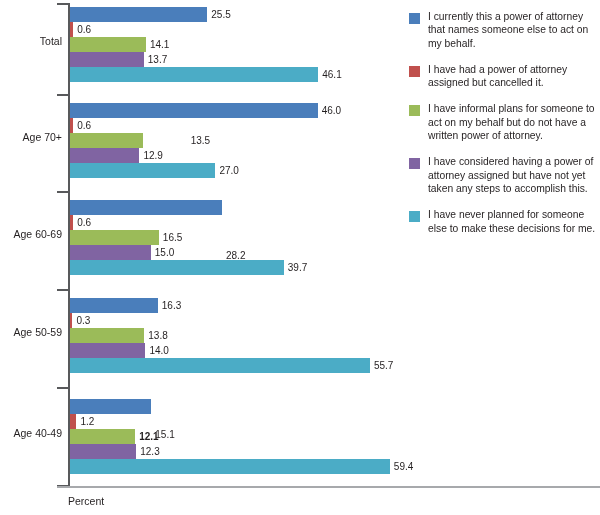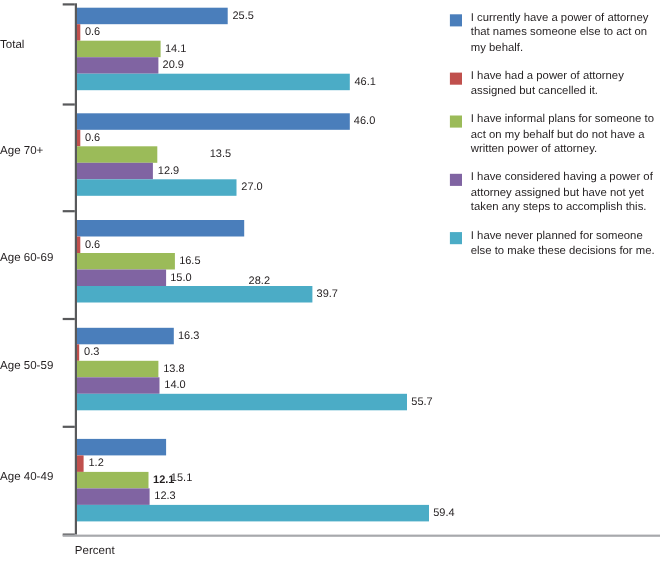--- a/index.html
+++ b/index.html
@@ -62,22 +62,22 @@
   
   .group {
     position: absolute;
     left: 0;
     width: 400px;
     height: 82px;
   }
   .group-label {
     position: absolute;
     left: 0;
-    width: 70px;
-    text-align: left;
+    width: 62px;
+    text-align: right;
     top: 31px;
     font-size: 10.5px;
     line-height: 12px;
     color: #231f20;
     white-space: nowrap;
   }
   .bars {
     position: absolute;
     left: 70px;
     top: 3px;
@@ -167,21 +167,21 @@
             <div class="bar-row">
               <div class="bar" title="I have had a power of attorney assigned but cancelled it.: 0.6" style="width: 3.231px; background: rgb(192, 80, 77);"></div>
               <div class="bar-val" style="left: 7.231px;">0.6</div>
             </div>
             <div class="bar-row">
               <div class="bar" title="I have informal plans for someone to act on my behalf but do not have a written power of attorney.: 14.1" style="width: 75.9285px; background: rgb(155, 187, 89);"></div>
               <div class="bar-val" style="left: 79.9285px;">14.1</div>
             </div>
             <div class="bar-row">
               <div class="bar" title="I have considered having a power of attorney assigned but have not yet taken any steps to accomplish this.: 13.7" style="width: 73.7745px; background: rgb(128, 100, 162);"></div>
-              <div class="bar-val" style="left: 77.7745px;">20.9</div>
+              <div class="bar-val" style="left: 77.7745px;">13.7</div>
             </div>
             <div class="bar-row">
               <div class="bar" title="I have never planned for someone else to make these decisions for me.: 46.1" style="width: 248.249px; background: rgb(75, 172, 198);"></div>
               <div class="bar-val" style="left: 252.249px;">46.1</div>
             </div>
           </div>
         </div>
         <div class="group" style="top: 100px;">
           <div class="group-label">Age 70+</div>
           <div class="bars">
@@ -285,21 +285,21 @@
       </div>
   </div>
 
   <div class="x-axis-line"></div>
 
   <div class="x-title">Percent</div>
 
   <div class="legend" id="legend">
       <div class="legend-item">
         <span class="legend-swatch" style="background: rgb(74, 126, 187);"></span>
-        <span class="legend-text">I currently have a power of attorney that names someone else to act on my behalf.</span>
+        <span class="legend-text">I currently this a power of attorney that names someone else to act on my behalf.</span>
       </div>
       <div class="legend-item">
         <span class="legend-swatch" style="background: rgb(192, 80, 77);"></span>
         <span class="legend-text">I have had a power of attorney assigned but cancelled it.</span>
       </div>
       <div class="legend-item">
         <span class="legend-swatch" style="background: rgb(155, 187, 89);"></span>
         <span class="legend-text">I have informal plans for someone to act on my behalf but do not have a written power of attorney.</span>
       </div>
       <div class="legend-item">

